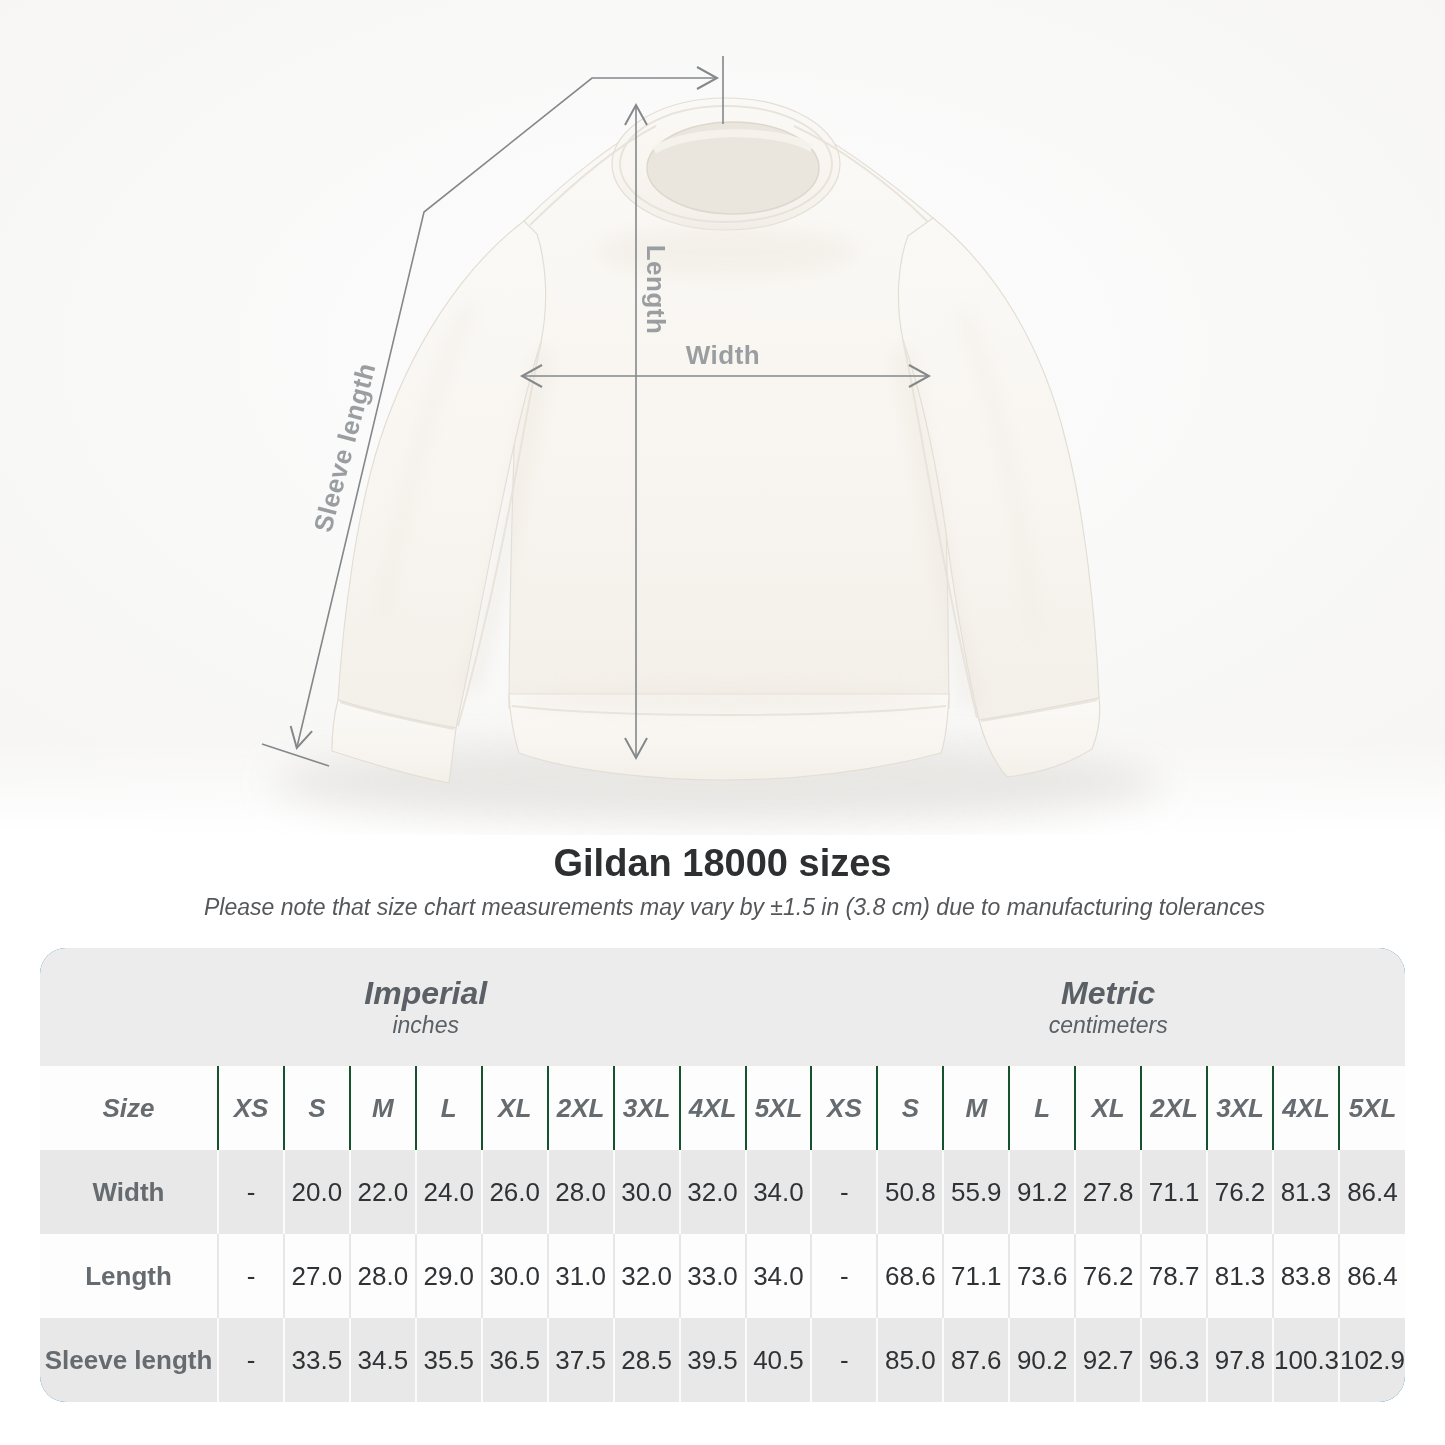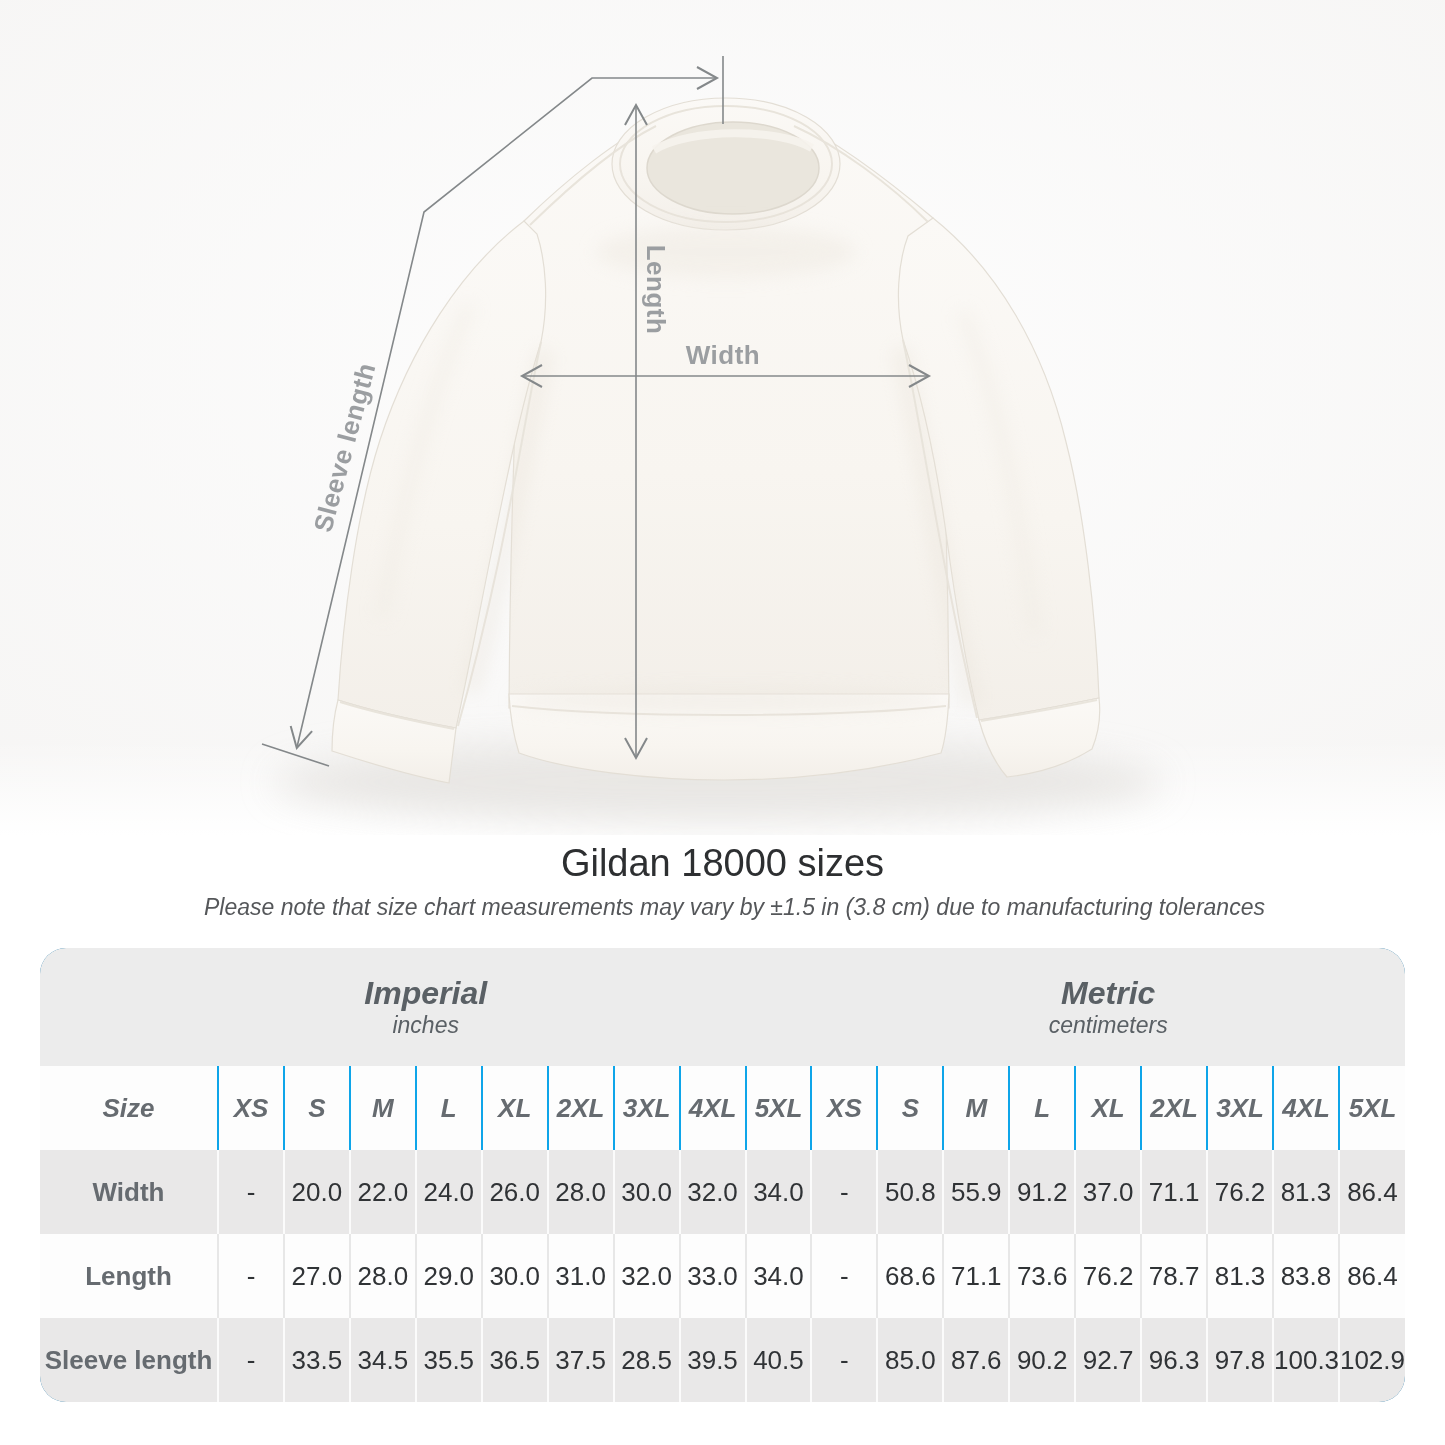--- a/index.html
+++ b/index.html
@@ -24,21 +24,21 @@
     text-align:center;
     white-space:nowrap;
   }
   .m-label.len   { left:595px; top:274px; width:120px; transform:rotate(90deg); }
   .m-label.wid   { left:648px; top:340px; width:150px; }
   .m-label.slv   { left:255px; top:432px; width:180px; transform:rotate(-75deg); }
 
   
   .title {
     position:absolute; left:0; top:842px; width:100%;
-    text-align:center; font-size:38px; font-weight:400; color:#2d2f31;
+    text-align:center; font-size:38px; font-weight:700; color:#2d2f31;
     margin:0;
   }
   .note {
     position:absolute; left:12px; top:894px; width:100%;
     text-align:center; font-style:italic; font-size:23px; color:#55575a;
     margin:0;
   }
 
   
   .table-wrap {
@@ -59,21 +59,21 @@
     font-weight:400; padding:0;
   }
   .g-label { font-size:32px; font-weight:700; font-style:italic; color:#5a6065; }
   .g-unit  { font-size:23px; font-style:italic; color:#5a6065; margin-top:0; }
 
   tr.size-header-row th {
     height:84px; background:#fdfdfd;
     font-size:26px; font-weight:700; color:#666b70;
     text-align:center; vertical-align:middle; padding:0;font-style:italic;
   }
-  tr.size-header-row th:not(:first-child) { border-left:2px solid #0ea5e9; }
+  tr.size-header-row th:not(:first-child) { border-left:2px solid #14532d; }
 
   tbody tr { height:84px; }
   tbody th {
     font-size:26px; font-weight:700; color:#666b70;
     text-align:center; vertical-align:middle; padding:0;
   }
   tbody td {
     font-size:26px; font-weight:400; color:#303336;
     text-align:center; vertical-align:middle; padding:0;
   }
@@ -256,21 +256,21 @@
             <td>24.0</td>
             <td>26.0</td>
             <td>28.0</td>
             <td>30.0</td>
             <td>32.0</td>
             <td>34.0</td>
             <td>-</td>
             <td>50.8</td>
             <td>55.9</td>
             <td>91.2</td>
-            <td>37.0</td>
+            <td>27.8</td>
             <td>71.1</td>
             <td>76.2</td>
             <td>81.3</td>
             <td>86.4</td>
           </tr>
           <tr class="plain">
             <th>Length</th>
             <td>-</td>
             <td>27.0</td>
             <td>28.0</td>

